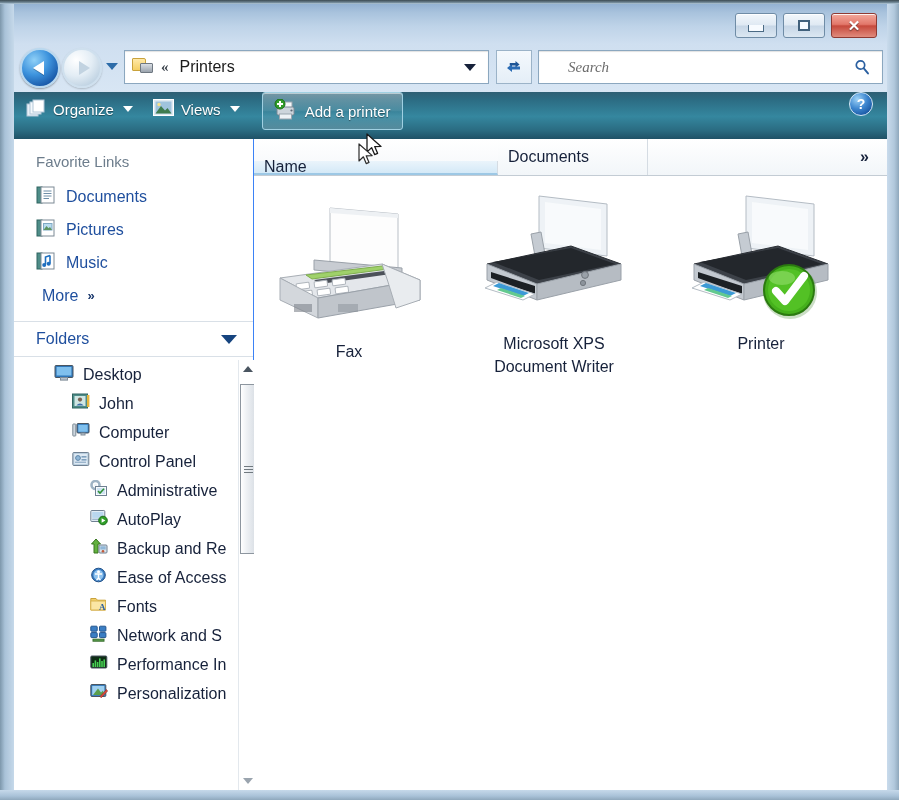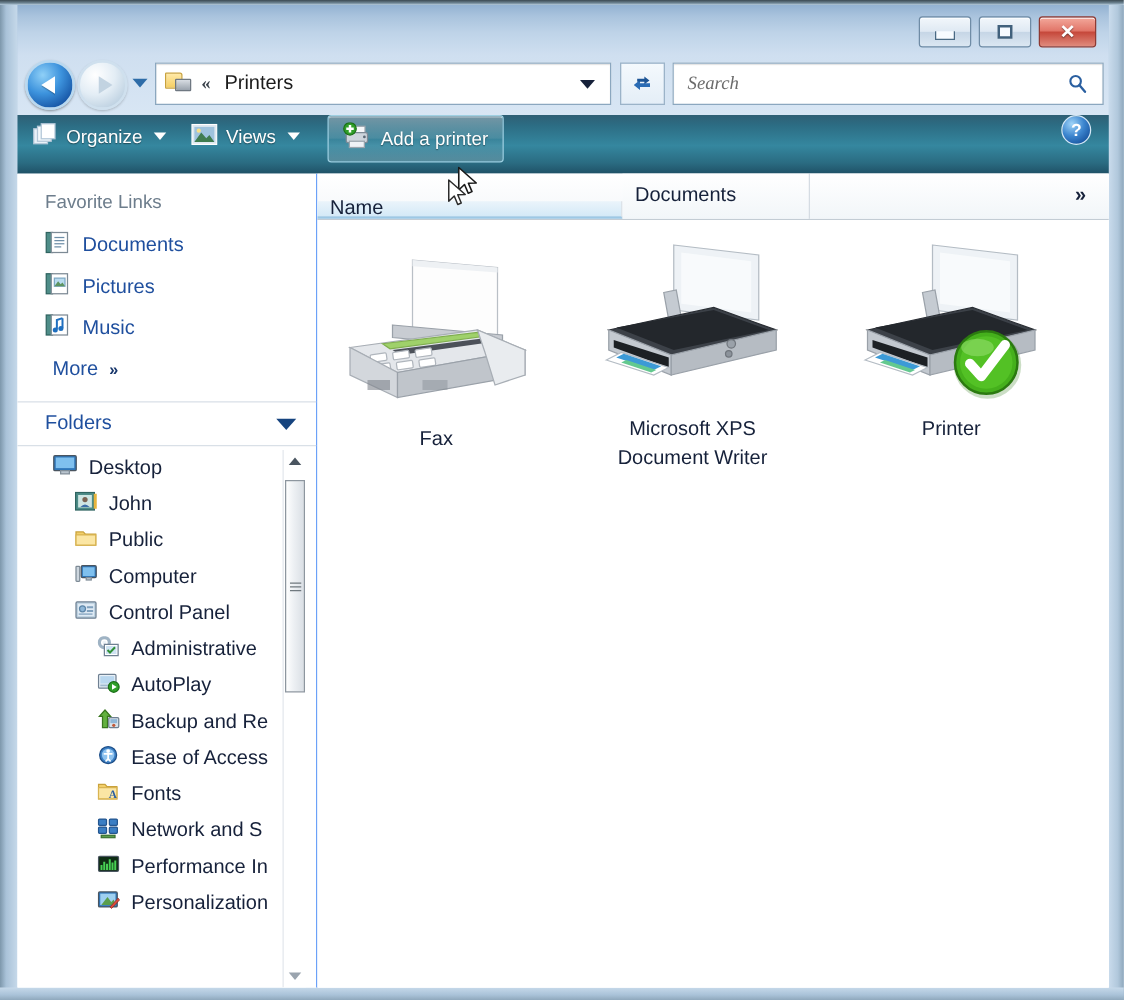--- a/index.html
+++ b/index.html
@@ -141,20 +141,21 @@
     position:absolute; left:482px; top:6px; width:36px; height:34px;
     background: linear-gradient(180deg,#f4f9fd 0%, #e4eef7 100%);
     border:1px solid #9bb3c8; box-sizing:border-box;
     display:flex; align-items:center; justify-content:center; cursor:pointer;
   }
   #searchbox {
     position:absolute; left:524px; top:6px; width:345px; height:34px;
     background:#ffffff; border:1px solid #8ba7bf; box-sizing:border-box;
     display:flex; align-items:center;
     box-shadow: inset 0 1px 1px rgba(0,0,0,.12);
+    padding-left: 18px;
   }
   .search-ph {
     margin-left:11px; color:#6b6b6b; font-size:15px; font-style:italic;
     font-family:"Liberation Serif", serif;
   }
   .search-mag {
     margin-left:auto; margin-right:12px; width:16px;height:16px; position:relative; cursor:pointer;
   }
 
   
@@ -220,20 +221,21 @@
   .folders-hdr .lbl { color:#1f4f9e; font-size:16px; }
   .folders-chev {
     margin-left:auto; width:0;height:0;
     border-left:8px solid transparent;border-right:8px solid transparent;
     border-top:9px solid #16447f;
   }
   .pane-div2 { height:1px; background:#d9e0e7; }
   #tree {
     position:absolute; left:0; top:221px; width:239px; height:430px;
     overflow:hidden;
+    padding-left:12px;
   }
   .tree-item {
     display:flex; align-items:center; height:29px; cursor:pointer; white-space:nowrap;
   }
   .tree-item .lbl { margin-left:9px; color:#16213a; font-size:16px; }
   .ti-0 { padding-left:28px; }
   .ti-1 { padding-left:46px; }
   .ti-2 { padding-left:64px; }
 
   
@@ -504,29 +506,20 @@
               <rect x="0.5" y="1" width="15" height="14" fill="#4e8d88" stroke="#2f6460"></rect>
               <rect x="2.5" y="3" width="11" height="10" fill="#cfe6e3"></rect>
               <circle cx="8" cy="6.6" r="2.1" fill="#7b6352"></circle>
               <path d="M4.3 12.6 q3.7-4 7.4 0 z" fill="#3d6fa8"></path>
               <rect x="15" y="2" width="2.4" height="12" fill="#e7b53d"></rect>
             </svg>
           </span>
           <span class="lbl">John</span>
         </div>
 
-        <div class="tree-item ti-1">
-          <span>
-            <svg width="18" height="17" viewBox="0 0 18 17">
-              <path d="M0.8 3.5 L6.6 3.5 L8.2 5.2 L16.6 5.2 L16.6 14 L0.8 14 Z" fill="#f2cf6a" stroke="#c9a23c"></path>
-              <path d="M0.8 5.9 L16.6 5.9 L16.6 14 L0.8 14 Z" fill="#fbe6a4" stroke="#d9b451"></path>
-            </svg>
-          </span>
-          <span class="lbl">Public</span>
-        </div>
 
         <div class="tree-item ti-1">
           <span>
             <svg width="18" height="17" viewBox="0 0 18 17">
               <rect x="0.8" y="2" width="3" height="12" rx="0.6" fill="#cdd6de" stroke="#7d8a95"></rect>
               <rect x="5" y="1.5" width="12" height="9.5" rx="1" fill="#2f76b8" stroke="#4a5560"></rect>
               <rect x="6.3" y="2.8" width="9.4" height="7" fill="#7fc0ee"></rect>
               <rect x="9" y="11" width="4" height="2" fill="#b9c4ce" stroke="#808d98"></rect>
             </svg>
           </span>

